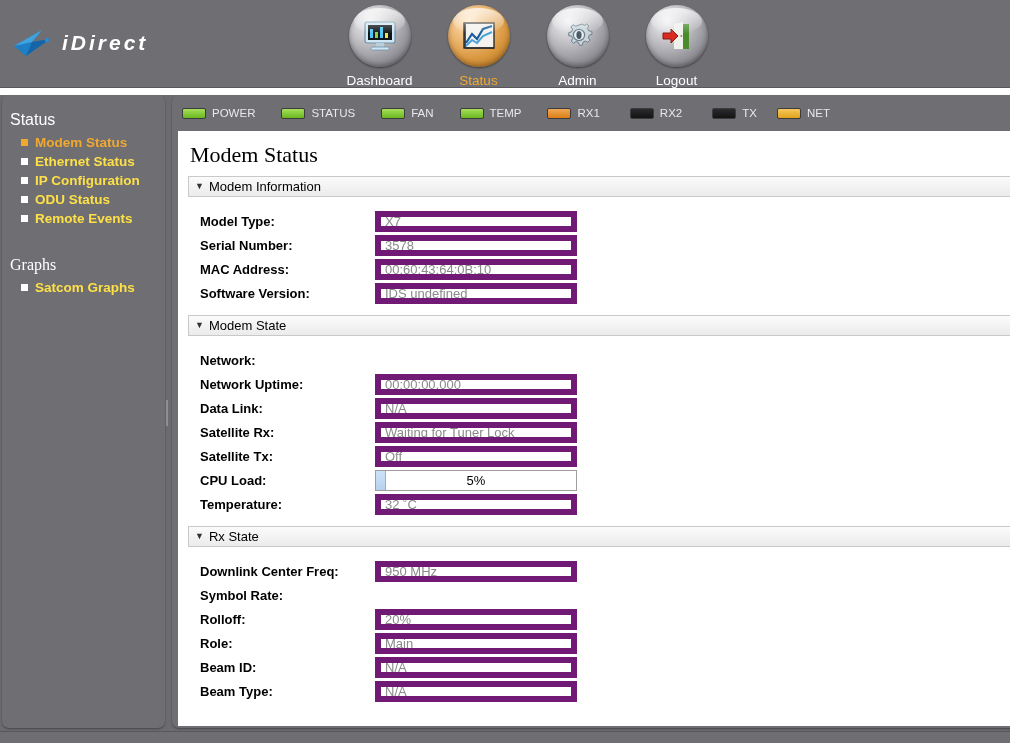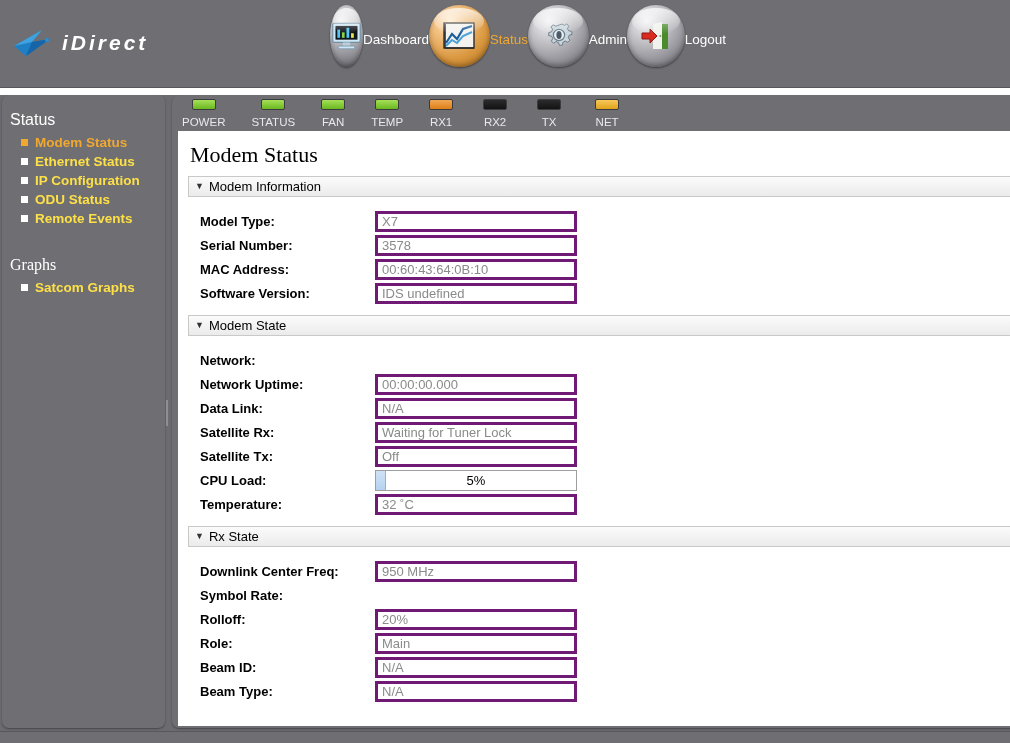--- a/index.html
+++ b/index.html
@@ -22,21 +22,21 @@
     display: flex; align-items: center; gap: 6px;
   }
   #logo-mark { width: 44px; height: 34px; display:block; }
   #logo-text {
     color: #ffffff; font-size: 21px; font-weight: bold; font-style: italic;
     letter-spacing: 3px; font-family: "Liberation Sans", sans-serif;
   }
 
   #nav { position: absolute; left: 330px; top: 5px; display: flex; gap: 0px; }
   .nav-item {
-    width: 99px; display: flex; flex-direction: row; align-items: center;
+    width: 99px; display: flex; flex-direction: column; align-items: center;
     cursor: pointer; text-decoration: none;
   }
   .nav-orb {
     width: 62px; height: 62px; border-radius: 50%;
     background:
       radial-gradient(circle at 34% 26%, #f2f2f4 0%, #cfcfd3 26%, #9a9aa0 62%, #76767c 86%, #56565b 100%);
     box-shadow: 0 1px 2px rgba(0,0,0,.45), inset 0 -2px 5px rgba(0,0,0,.3);
     display: flex; align-items: center; justify-content: center;
     position: relative; overflow: hidden;
   }
@@ -91,21 +91,21 @@
   #mainpanel {
     position: absolute; left: 172px; top: 95px; width: 860px; height: 633px;
     background: #6e6e73; border-radius: 7px;
     box-shadow: 0 1px 2px rgba(0,0,0,.35);
     overflow: hidden;
   }
   #ledbar {
     position: absolute; left: 0; top: 0; width: 860px; height: 36px;
     display: flex; align-items: center; padding-left: 10px;
   }
-  .led-group { display: flex; align-items: center; gap: 6px; flex-direction: column; }
+  .led-group { display: flex; align-items: center; gap: 6px; }
   .led {
     width: 24px; height: 11px; border-radius: 2px;
     border: 1px solid #3c3c3f; display: block;
   }
   .led-green { background: linear-gradient(180deg,#a6e05a,#6ab81f); }
   .led-orange{ background: linear-gradient(180deg,#f0a855,#dd7f16); }
   .led-amber { background: linear-gradient(180deg,#f7c85c,#e0a31c); }
   .led-off   { background: linear-gradient(180deg,#2b2b2d,#131314); }
   .led-name {
     color: #e9e9ec; font-size: 11.5px; font-family: "Liberation Sans", sans-serif;
@@ -138,21 +138,21 @@
   .section-body { padding: 12px 0 10px 0; }
 
   .field-row {
     display: flex; align-items: center; height: 24px; padding-left: 12px;
   }
   .field-label {
     width: 175px; font-size: 13px; font-weight: bold; color: #000;
     font-family: "Liberation Sans", sans-serif;
   }
   .field-value {
-    width: 202px; height: 21px; border: 3px solid #701a75;
+    width: 202px; height: 21px; border: 6px solid #701a75;
     background: #ffffff; color: #8a8a8a; font-size: 13px;
     font-family: "Liberation Sans", sans-serif;
     display: flex; align-items: center; padding-left: 4px; overflow: hidden;
     white-space: nowrap;
   }
   .progress-outer {
     width: 202px; height: 21px; border: 1px solid #9e9e9e;
     background: #ffffff; position: relative; overflow: hidden;
   }
   .progress-fill {
@@ -308,21 +308,21 @@
       <span class="led-name">TEMP</span>
     </div>
     <div class="led-group" style="margin-right:30px">
       <span class="led led-orange"></span>
       <span class="led-name">RX1</span>
     </div>
     <div class="led-group" style="margin-right:30px">
       <span class="led led-off"></span>
       <span class="led-name">RX2</span>
     </div>
-    <div class="led-group" style="margin-right:34px">
+    <div class="led-group" style="margin-right:20px">
       <span class="led led-off"></span>
       <span class="led-name">TX</span>
     </div>
     <div class="led-group">
       <span class="led led-amber"></span>
       <span class="led-name">NET</span>
     </div>
   </div>
 
   <div id="content">

